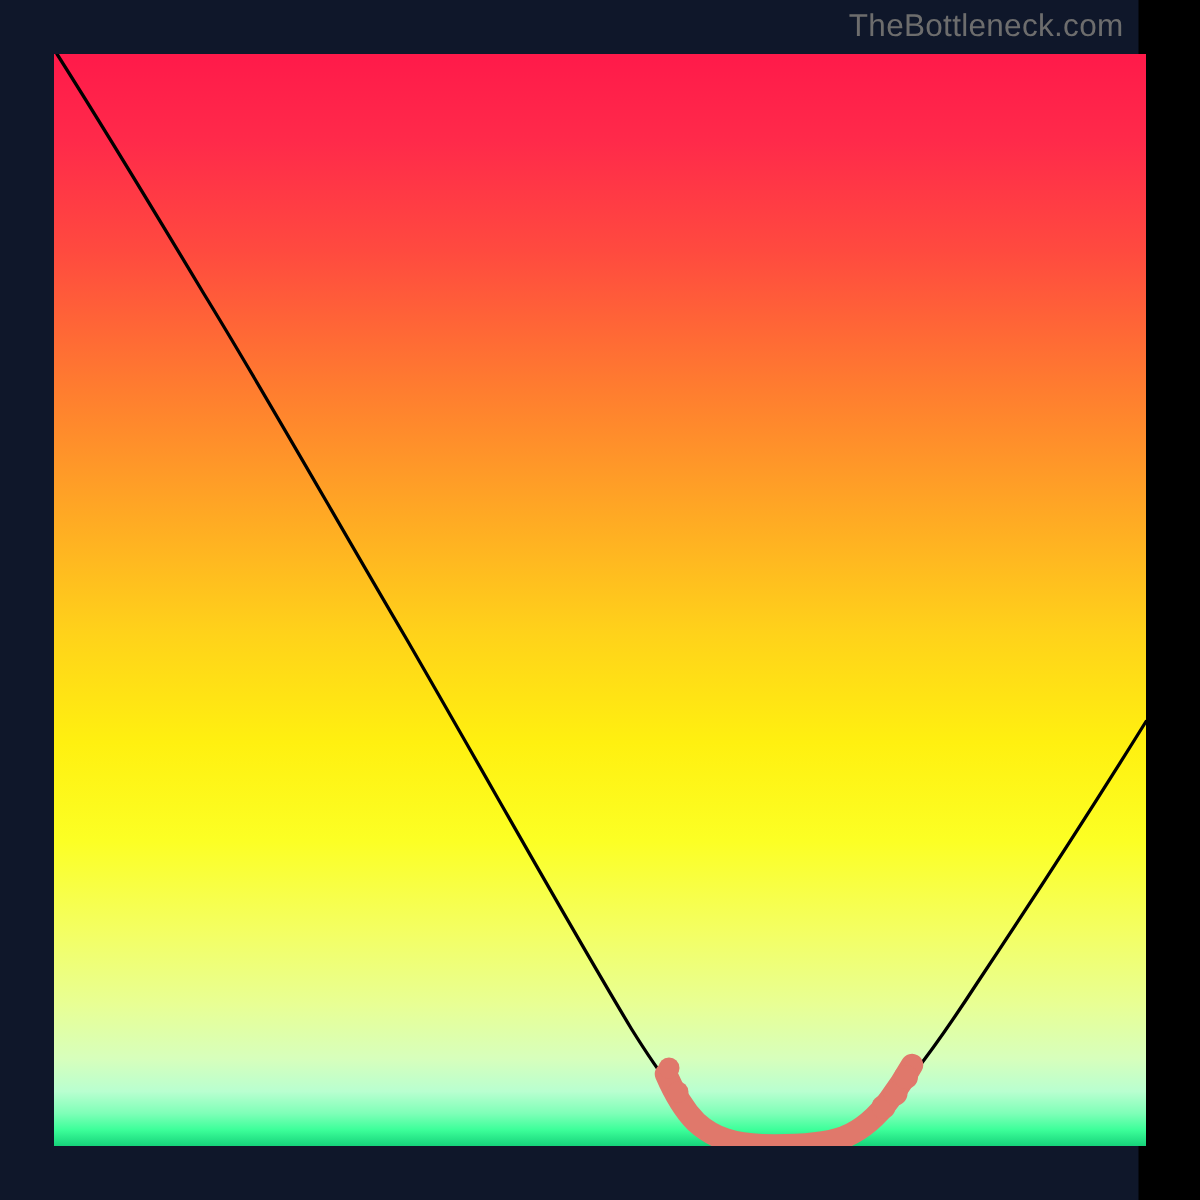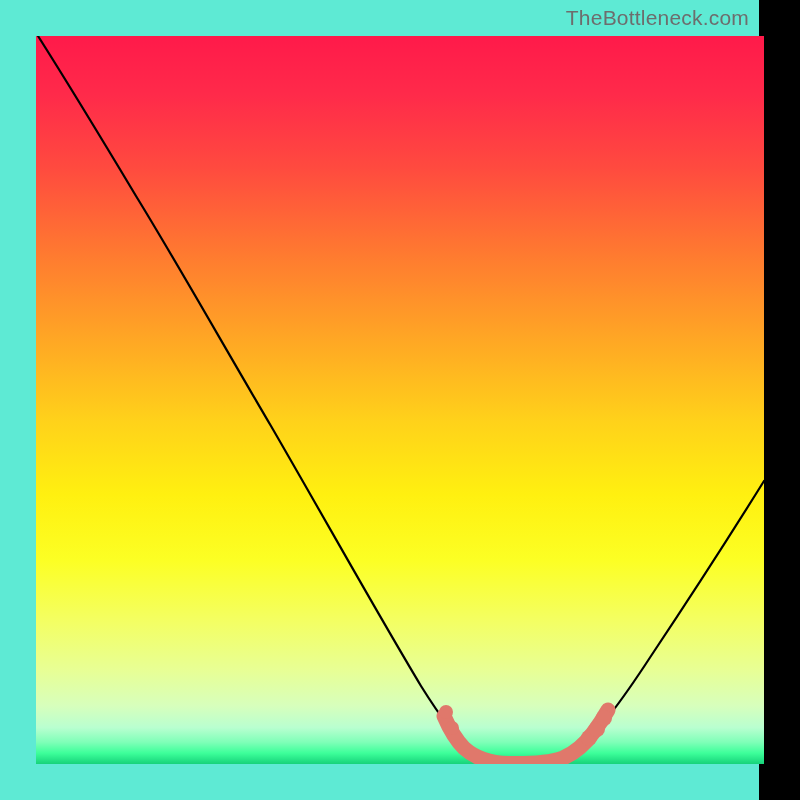--- a/index.html
+++ b/index.html
@@ -8,21 +8,21 @@
     width: 800px;
     height: 800px;
     background: #000;
     overflow: hidden;
     font-family: Arial, Helvetica, sans-serif;
   }
   .stage {
     position: relative;
     width: 759px;
     height: 800px;
-    background: #5eead4;
+    background: #0f172a;
   }
   .plot-area {
     position: absolute;
     left: 36px;
     top: 36px;
     width: 728px;
     height: 728px;
     overflow: hidden;
   }
   .gradient-bg {

